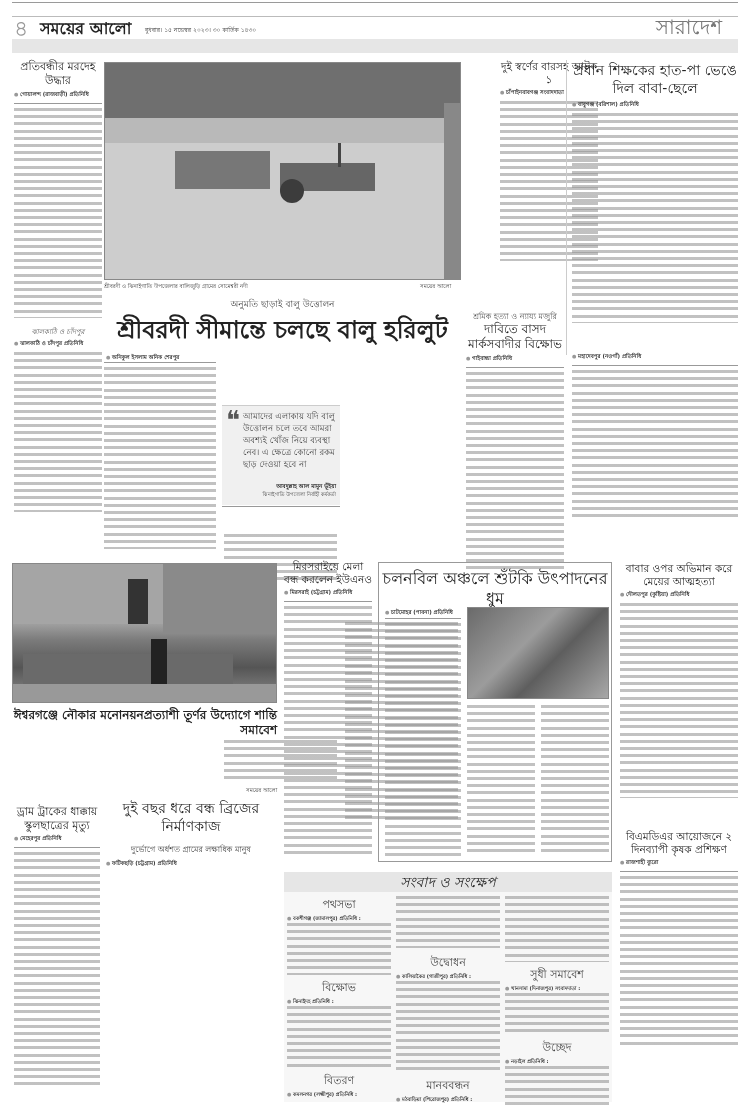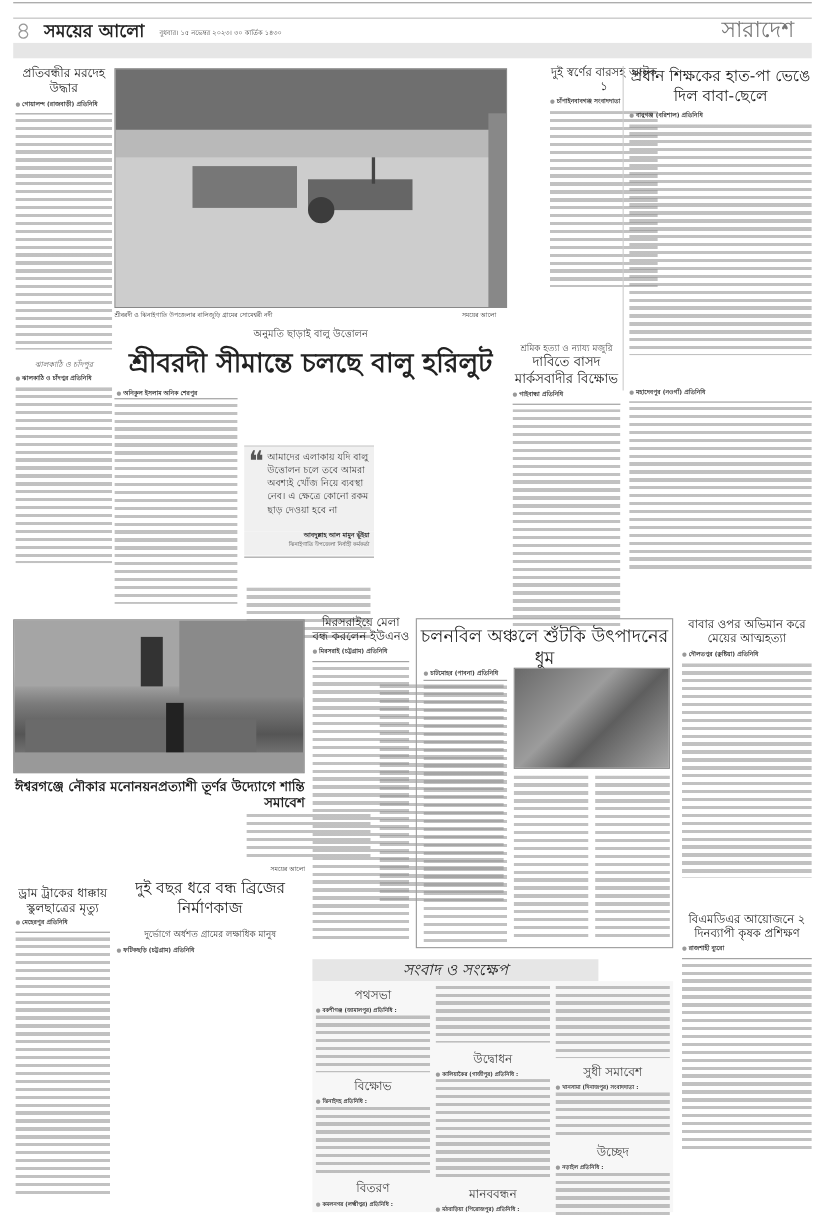--- a/index.html
+++ b/index.html
@@ -195,21 +195,21 @@
   <div class="hr" style="margin:4px 0;"></div>
   <div class="text" style="height:235px;">
       <div class="lines"></div>
     </div>
 </div>
 
 <div class="abs hl" style="left:104px; top:800px; width:174px; font-size:14px;">দুই বছর ধরে বন্ধ ব্রিজের নির্মাণকাজ</div>
 <div class="abs hl" style="left:104px; top:845px; width:174px; font-size:8px; color:#444;">দুর্ভোগে অর্ধশত গ্রামের লক্ষাধিক মানুষ</div>
 <div class="abs byline" style="left:106px; top:860px;">ফটিকছড়ি (চট্টগ্রাম) প্রতিনিধি</div>
 
-<div class="abs brief-head" style="left:284px; top:872px; width:260px; height:20px;">সংবাদ ও সংক্ষেপ</div>
+<div class="abs brief-head" style="left:284px; top:872px; width:328px; height:20px;">সংবাদ ও সংক্ষেপ</div>
 <div class="abs" style="left:284px; top:892px; width:328px; height:210px; background:#f7f7f7;"></div>
 
 <div class="abs" style="left:287px; top:896px; width:104px;">
   <div class="sub-head">পথসভা</div>
   <div class="byline" style="font-size:5px;">বকশীগঞ্জ (জামালপুর) প্রতিনিধি :</div>
   <div class="text" style="height:52px;">
       <div class="lines"></div>
     </div>
   <div class="sub-head" style="margin-top:4px;">বিক্ষোভ</div>
   <div class="byline" style="font-size:5px;">ঝিনাইদহ প্রতিনিধি :</div>

